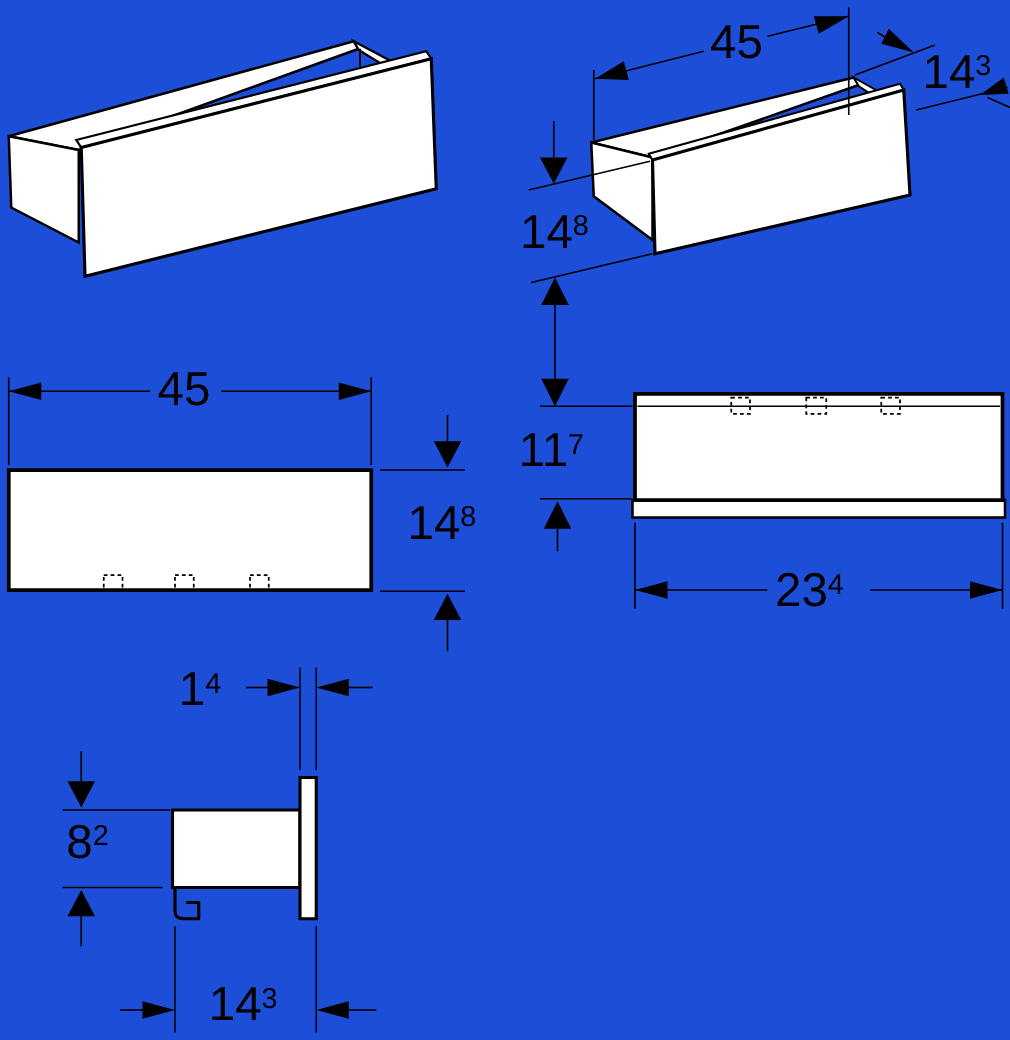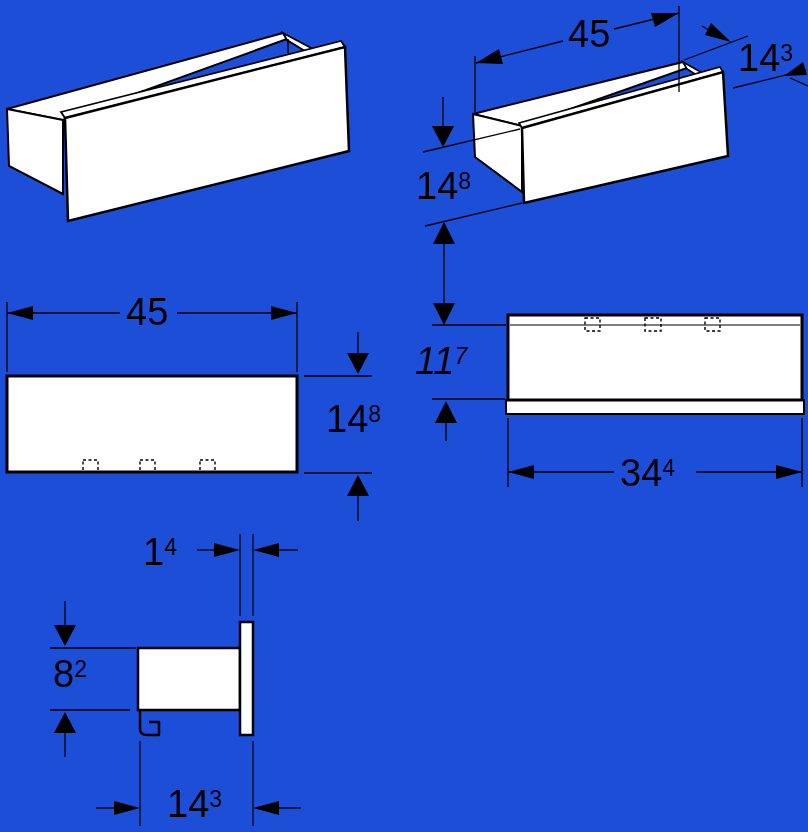--- a/index.html
+++ b/index.html
@@ -141,20 +141,20 @@
     </g>
   </svg>
 
   <div class="dim" style="left:568px;top:15px;"><span class="val">45</span><span class="sup"></span></div>
   <div class="dim" style="left:738px;top:39px;"><span class="val">14</span><span class="sup">3</span></div>
   <div class="dim" style="left:416px;top:167px;"><span class="val">14</span><span class="sup">8</span></div>
 
   <div class="dim" style="left:126px;top:293px;"><span class="val">45</span><span class="sup"></span></div>
   <div class="dim" style="left:326px;top:400px;"><span class="val">14</span><span class="sup">8</span></div>
 
-  <div class="dim" style="left:415px;top:342px;font-style:italic;"><span class="val">11</span><span class="sup">7</span></div>
-  <div class="dim" style="left:620px;top:454px;"><span class="val">34</span><span class="sup">4</span></div>
+  <div class="dim" style="left:415px;top:342px;"><span class="val">11</span><span class="sup">7</span></div>
+  <div class="dim" style="left:620px;top:454px;"><span class="val">23</span><span class="sup">4</span></div>
 
   <div class="dim" style="left:143px;top:533px;"><span class="val">1</span><span class="sup">4</span></div>
   <div class="dim" style="left:53px;top:655px;"><span class="val">8</span><span class="sup">2</span></div>
   <div class="dim" style="left:167px;top:785px;"><span class="val">14</span><span class="sup">3</span></div>
 
 </div>
 
 </body></html>

